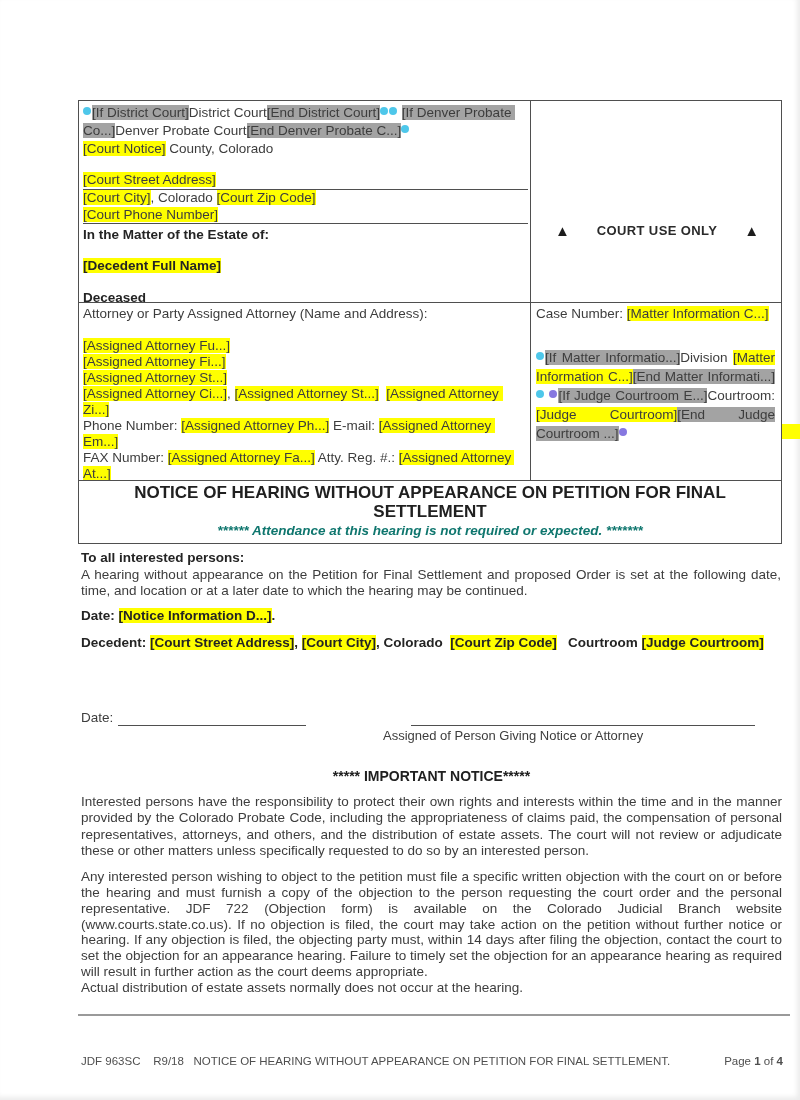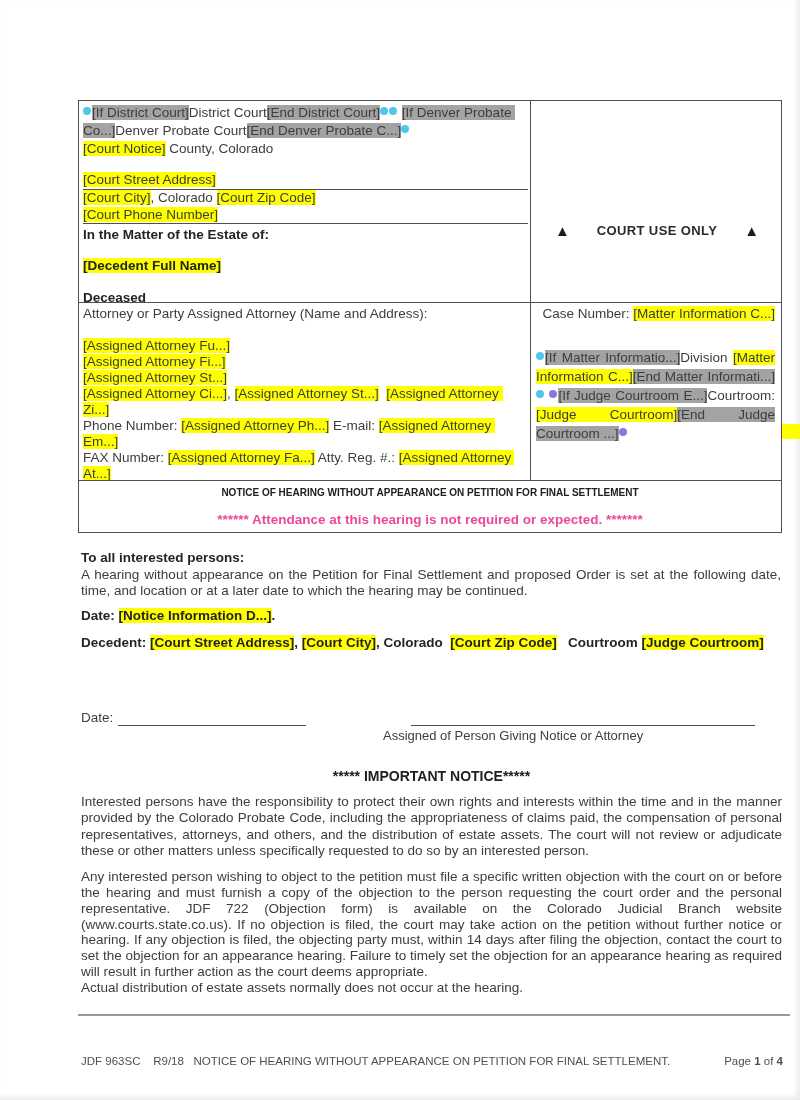--- a/index.html
+++ b/index.html
@@ -25,27 +25,27 @@
   .sp13 { height:13px; } .sp14 { height:14px; } .sp16 { height:16px; }
   .u-full { border-bottom:1px solid #4f4f4f; }
   .bold { font-weight:bold; color:#242424; }
 
   .court-use { position:absolute; left:24px; right:22px; top:122px;
                display:flex; align-items:center; justify-content:space-between; }
   .court-use .tri { font-size:15px; color:#1c1c1c; line-height:14px; }
   .court-use .cuo { font-weight:bold; font-size:13px; letter-spacing:.4px; color:#2a2a2a; }
 
   .att .line { line-height:16px; }
-  .case-line { line-height:16px; white-space:pre-wrap;text-align:right; }
+  .case-line { line-height:16px; white-space:pre-wrap; }
   .case-gap { height:26px; }
   .division { text-align:justify; line-height:19px; }
 
-  .title-main { font-weight:bold; font-size:10px; line-height:19px; color:#202020;
+  .title-main { font-weight:bold; font-size:17px; line-height:19px; color:#202020;
                 max-width:602px; margin:0 auto; }
-  .title-sub  { font-weight:bold; font-size:13.5px; line-height:17px; color:#ec4899; margin-top:9px; }
+  .title-sub  { font-weight:bold; font-size:13.5px; line-height:17px; color:#0f766e; margin-top:1px;font-style:italic; }
 
   
   .seg-p { }
   .seg-b { font-weight:bold; }
   .seg-y { background:#ffff00; }
   .seg-g { background:#a3a3a3; }
   .dot { display:inline-block; width:8px; height:8px; border-radius:50%;
          position:relative; top:-2px; margin-right:1px; }
   .dot.cyan   { background:#4ec7ea; }
   .dot.purple { background:#8678e0; }

